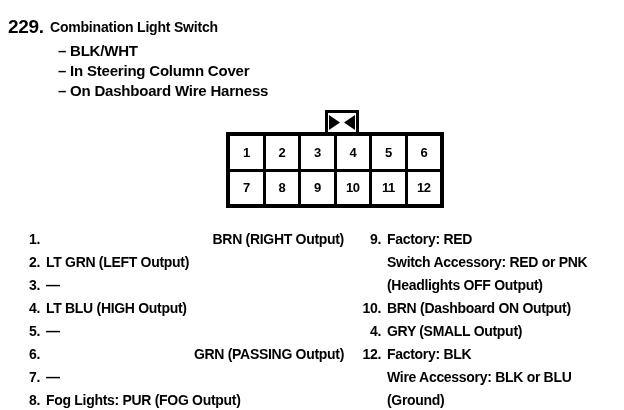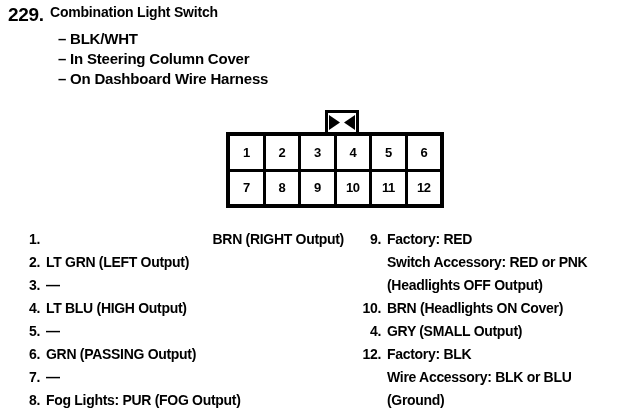--- a/index.html
+++ b/index.html
@@ -22,21 +22,22 @@
 
   
   .header {
     position: absolute;
     left: 8px;
     top: 4px;
     width: 600px;
   }
   .header-title-row {
     display: flex;
-    align-items: flex-start;
+    align-items: center;
+    margin-top: 12px;
   }
   .header-num {
     font-size: 19px;
     font-weight: bold;
     letter-spacing: -0.3px;
     width: 42px;
     flex: 0 0 42px;
   }
   .header-title {
     font-size: 14px;
@@ -230,21 +231,21 @@
     </div>
     <div class="pin-entry">
       <span class="pin-num">5.</span>
       <span class="pin-desc">
         <span class="desc-line dash-only" style="display: block;">—</span>
       </span>
     </div>
     <div class="pin-entry">
       <span class="pin-num">6.</span>
       <span class="pin-desc">
-        <span class="desc-line" style="display: block;">GRN (PASSING Output)</span>
+        <span class="desc-line" style="display: block; text-align: right;">GRN (PASSING Output)</span>
       </span>
     </div>
     <div class="pin-entry">
       <span class="pin-num">7.</span>
       <span class="pin-desc">
         <span class="desc-line dash-only" style="display: block;">—</span>
       </span>
     </div>
     <div class="pin-entry">
       <span class="pin-num">8.</span>
@@ -259,21 +260,21 @@
       <span class="pin-num">9.</span>
       <span class="pin-desc">
         <span class="desc-line" style="display: block;">Factory: RED</span>
         <span class="desc-line" style="display: block;">Switch Accessory: RED or PNK</span>
         <span class="desc-line" style="display: block;">(Headlights OFF Output)</span>
       </span>
     </div>
     <div class="pin-entry">
       <span class="pin-num">10.</span>
       <span class="pin-desc">
-        <span class="desc-line" style="display: block;">BRN (Headlights ON Cover)</span>
+        <span class="desc-line" style="display: block;">BRN (Dashboard ON Output)</span>
       </span>
     </div>
     <div class="pin-entry">
       <span class="pin-num">4.</span>
       <span class="pin-desc">
         <span class="desc-line" style="display: block;">GRY (SMALL Output)</span>
       </span>
     </div>
     <div class="pin-entry">
       <span class="pin-num">12.</span>

